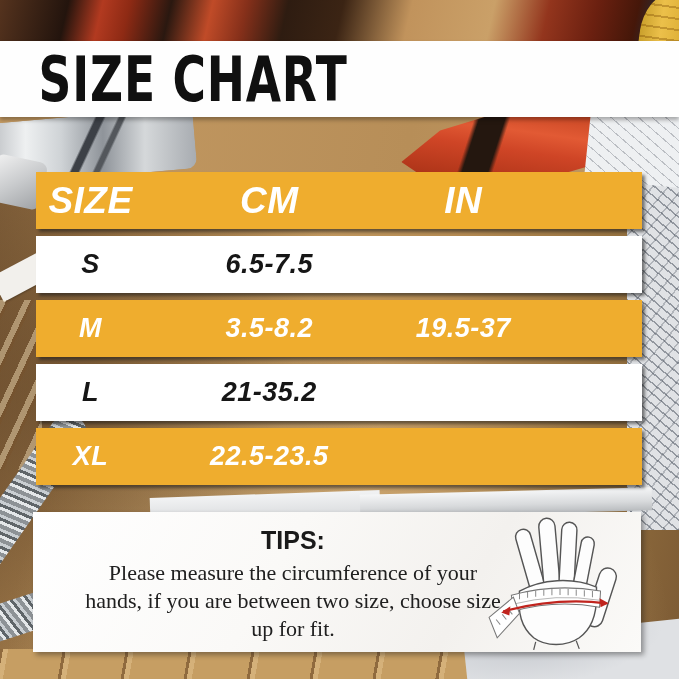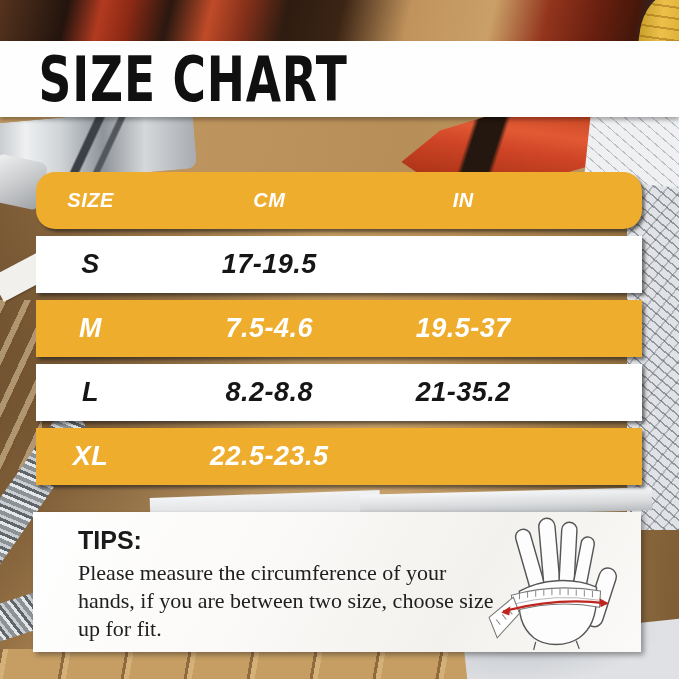--- a/index.html
+++ b/index.html
@@ -73,27 +73,27 @@
      font-size:57px;letter-spacing:1px;color:#101010;transform:scaleX(.8) scaleY(1.1);white-space:nowrap;}
 
   
   .size-table{position:absolute;left:36px;top:172px;width:606px;}
   .row{display:grid;grid-template-columns:18% 41% 23% 18%;align-items:center;height:57px;
      margin-bottom:7px;box-shadow:3px 3px 3px rgba(25,25,25,.55);
      font-style:italic;font-weight:700;font-size:27px;letter-spacing:.5px;}
   .row span{text-align:center;}
   .row.gold{background:#EFAD2E;color:#ffffff;}
   .row.light{background:#ffffff;color:#161616;}
-  .row.header{font-size:20px;border-radius:19px;}
+  .row.header{font-size:37px;}
 
   
   .tips{position:absolute;left:33px;top:512px;width:608px;height:140px;
      background:linear-gradient(120deg,#ffffff 0%,#faf9f7 40%,#f3f1ee 70%,#fbfaf8 100%);
      box-shadow:3px 3px 5px rgba(25,25,25,.4);}
-  .tips-text{position:absolute;left:45px;top:14px;width:430px;}
+  .tips-text{position:absolute;left:45px;top:14px;width:430px;text-align:center;}
   .tips-heading{font-weight:700;font-size:25px;color:#1a1a1a;margin-bottom:4px;}
   .tips-body{margin:0;font-family:Liberation Serif, serif;font-size:22px;line-height:28px;color:#202020;}
   .hand-art{position:absolute;right:6px;top:2px;}
 </style>
 </head>
 <body>
 
 <div class="scene">
 
   <div class="bg">
@@ -122,32 +122,31 @@
 
   <div class="size-table">
     <div class="row gold header">
       <span>SIZE</span>
       <span>CM</span>
       <span>IN</span>
       <span></span>
     </div>
     <div class="row light">
       <span>S</span>
-      <span>17-19.5</span>
+      <span>6.5-7.5</span>
       <span></span>
     </div>
     <div class="row gold">
       <span>M</span>
-      <span>7.5-4.6</span>
+      <span>3.5-8.2</span>
       <span>19.5-37</span>
       <span></span>
     </div>
     <div class="row light">
       <span>L</span>
-      <span>8.2-8.8</span>
       <span>21-35.2</span>
       <span></span>
     </div>
     <div class="row gold">
       <span>XL</span>
       <span>22.5-23.5</span>
       <span></span>
     </div>
   </div>
 

